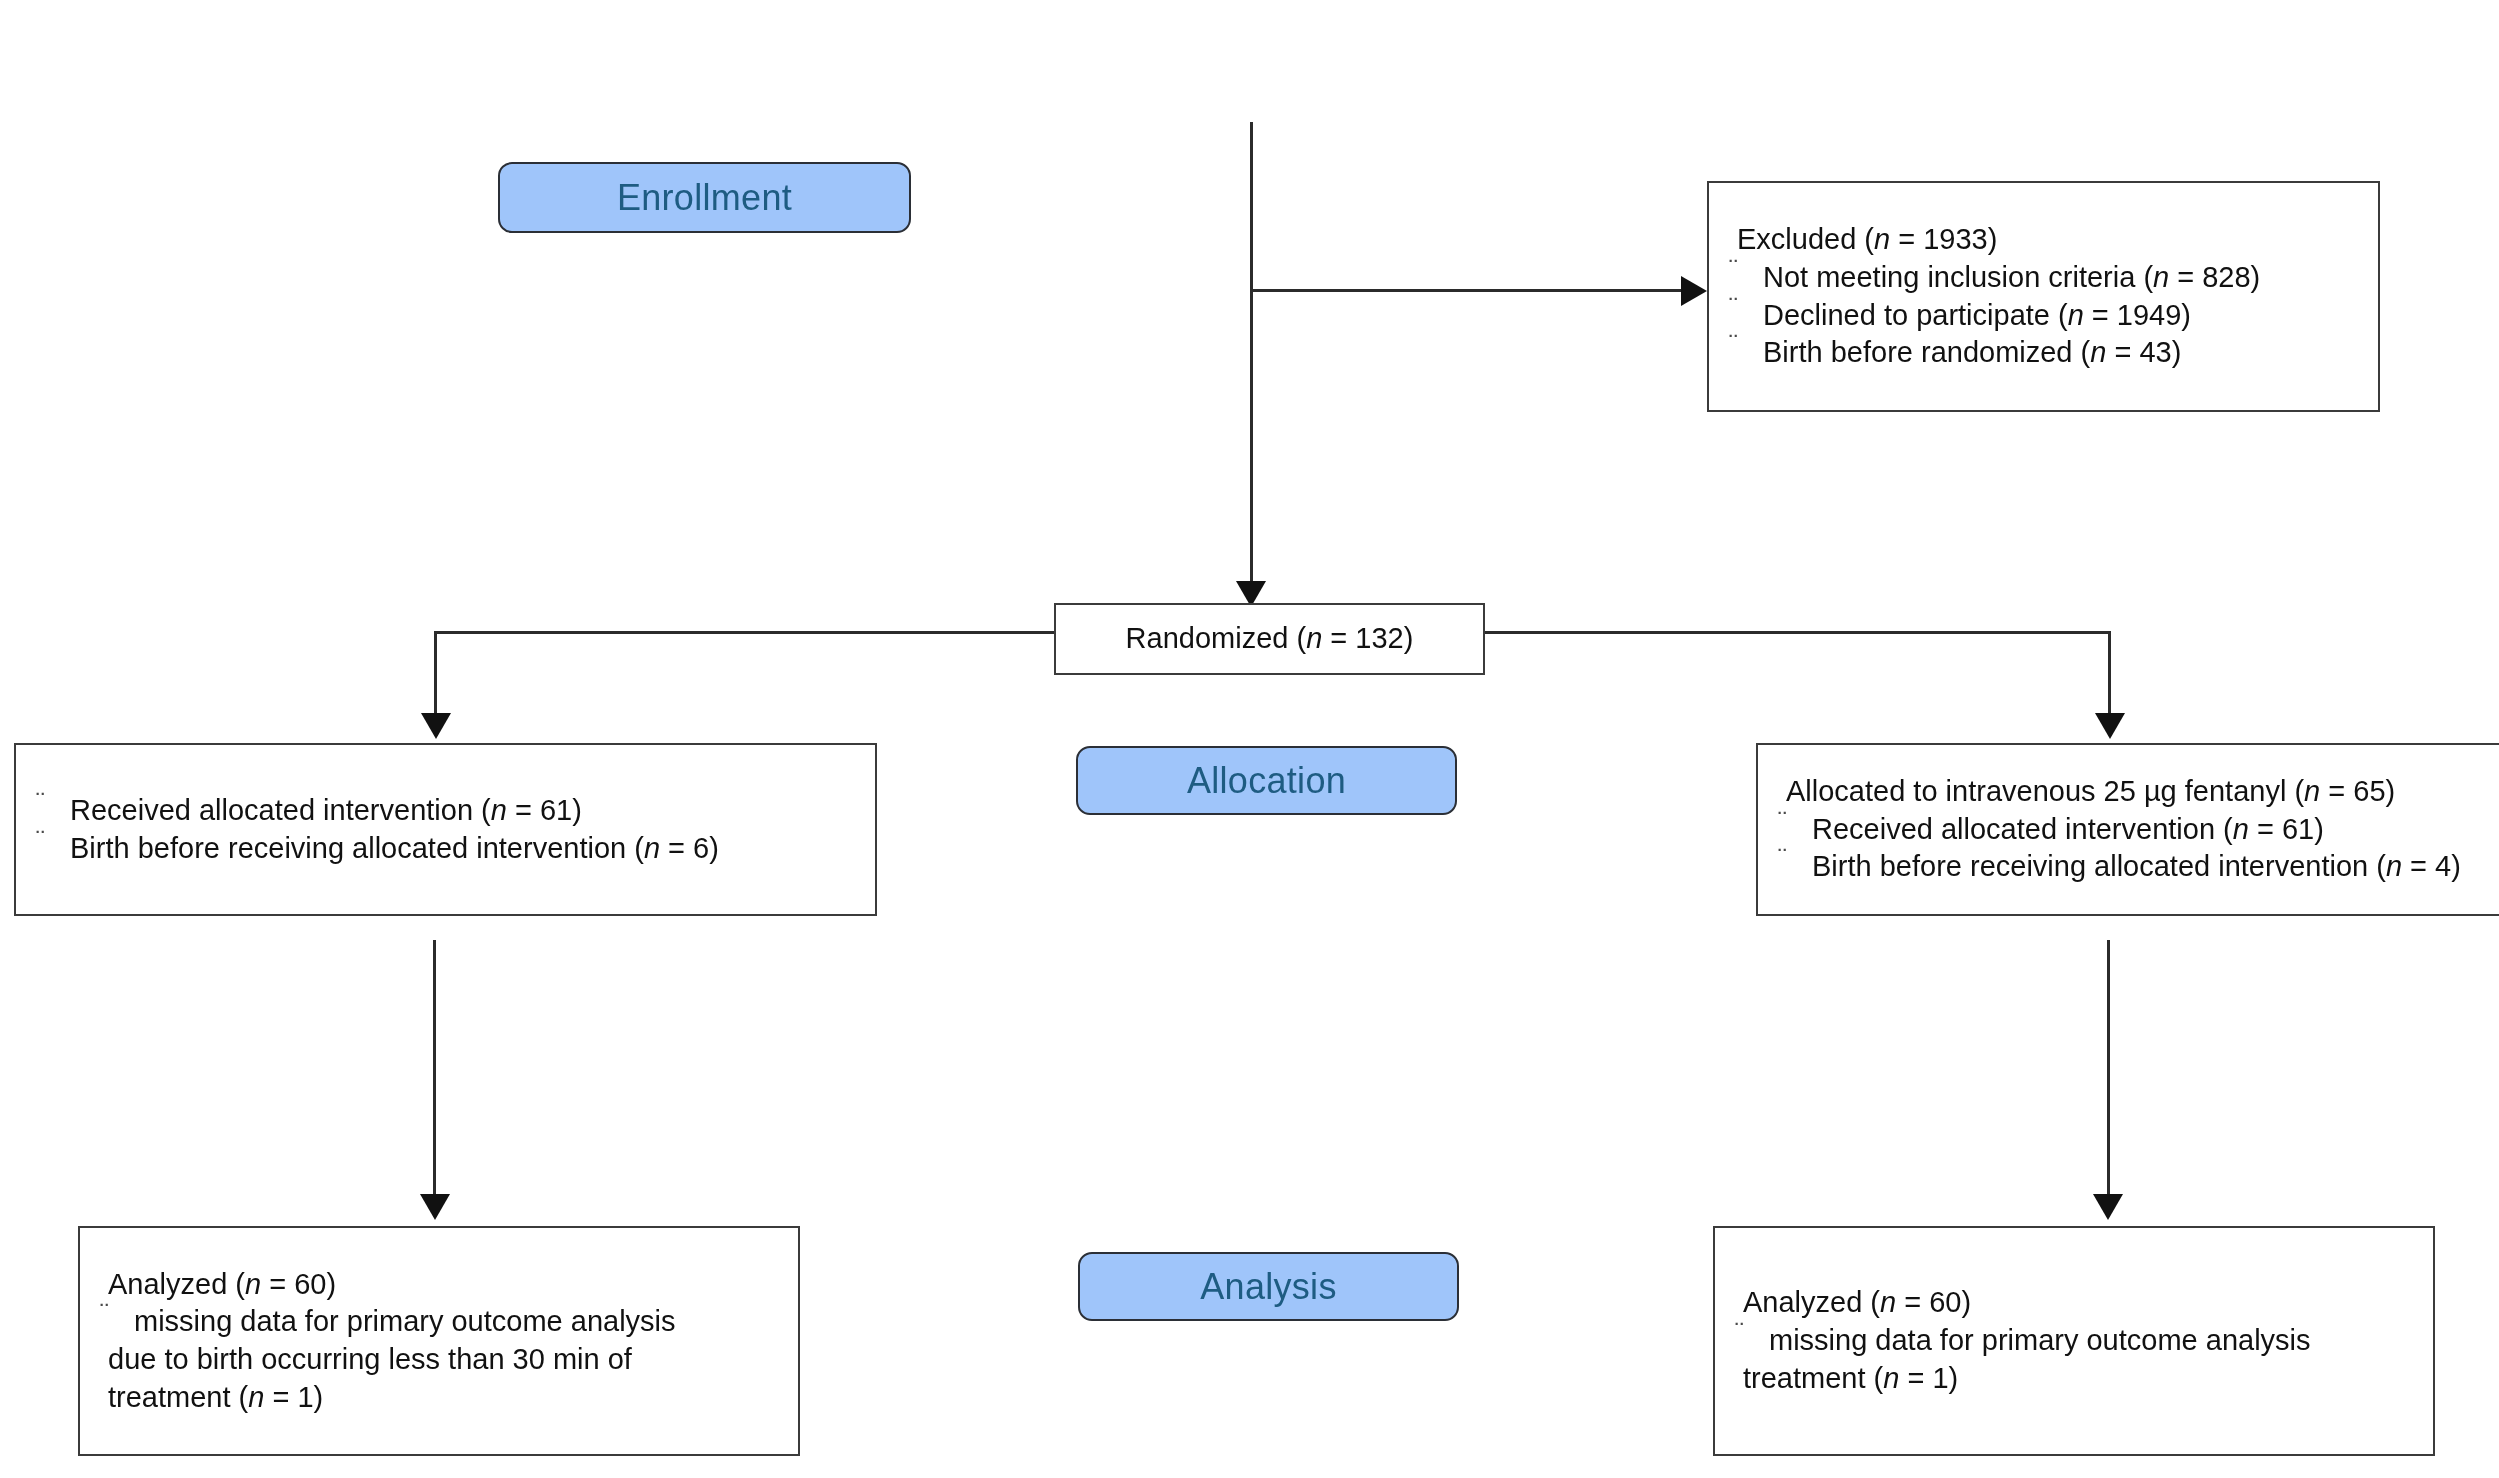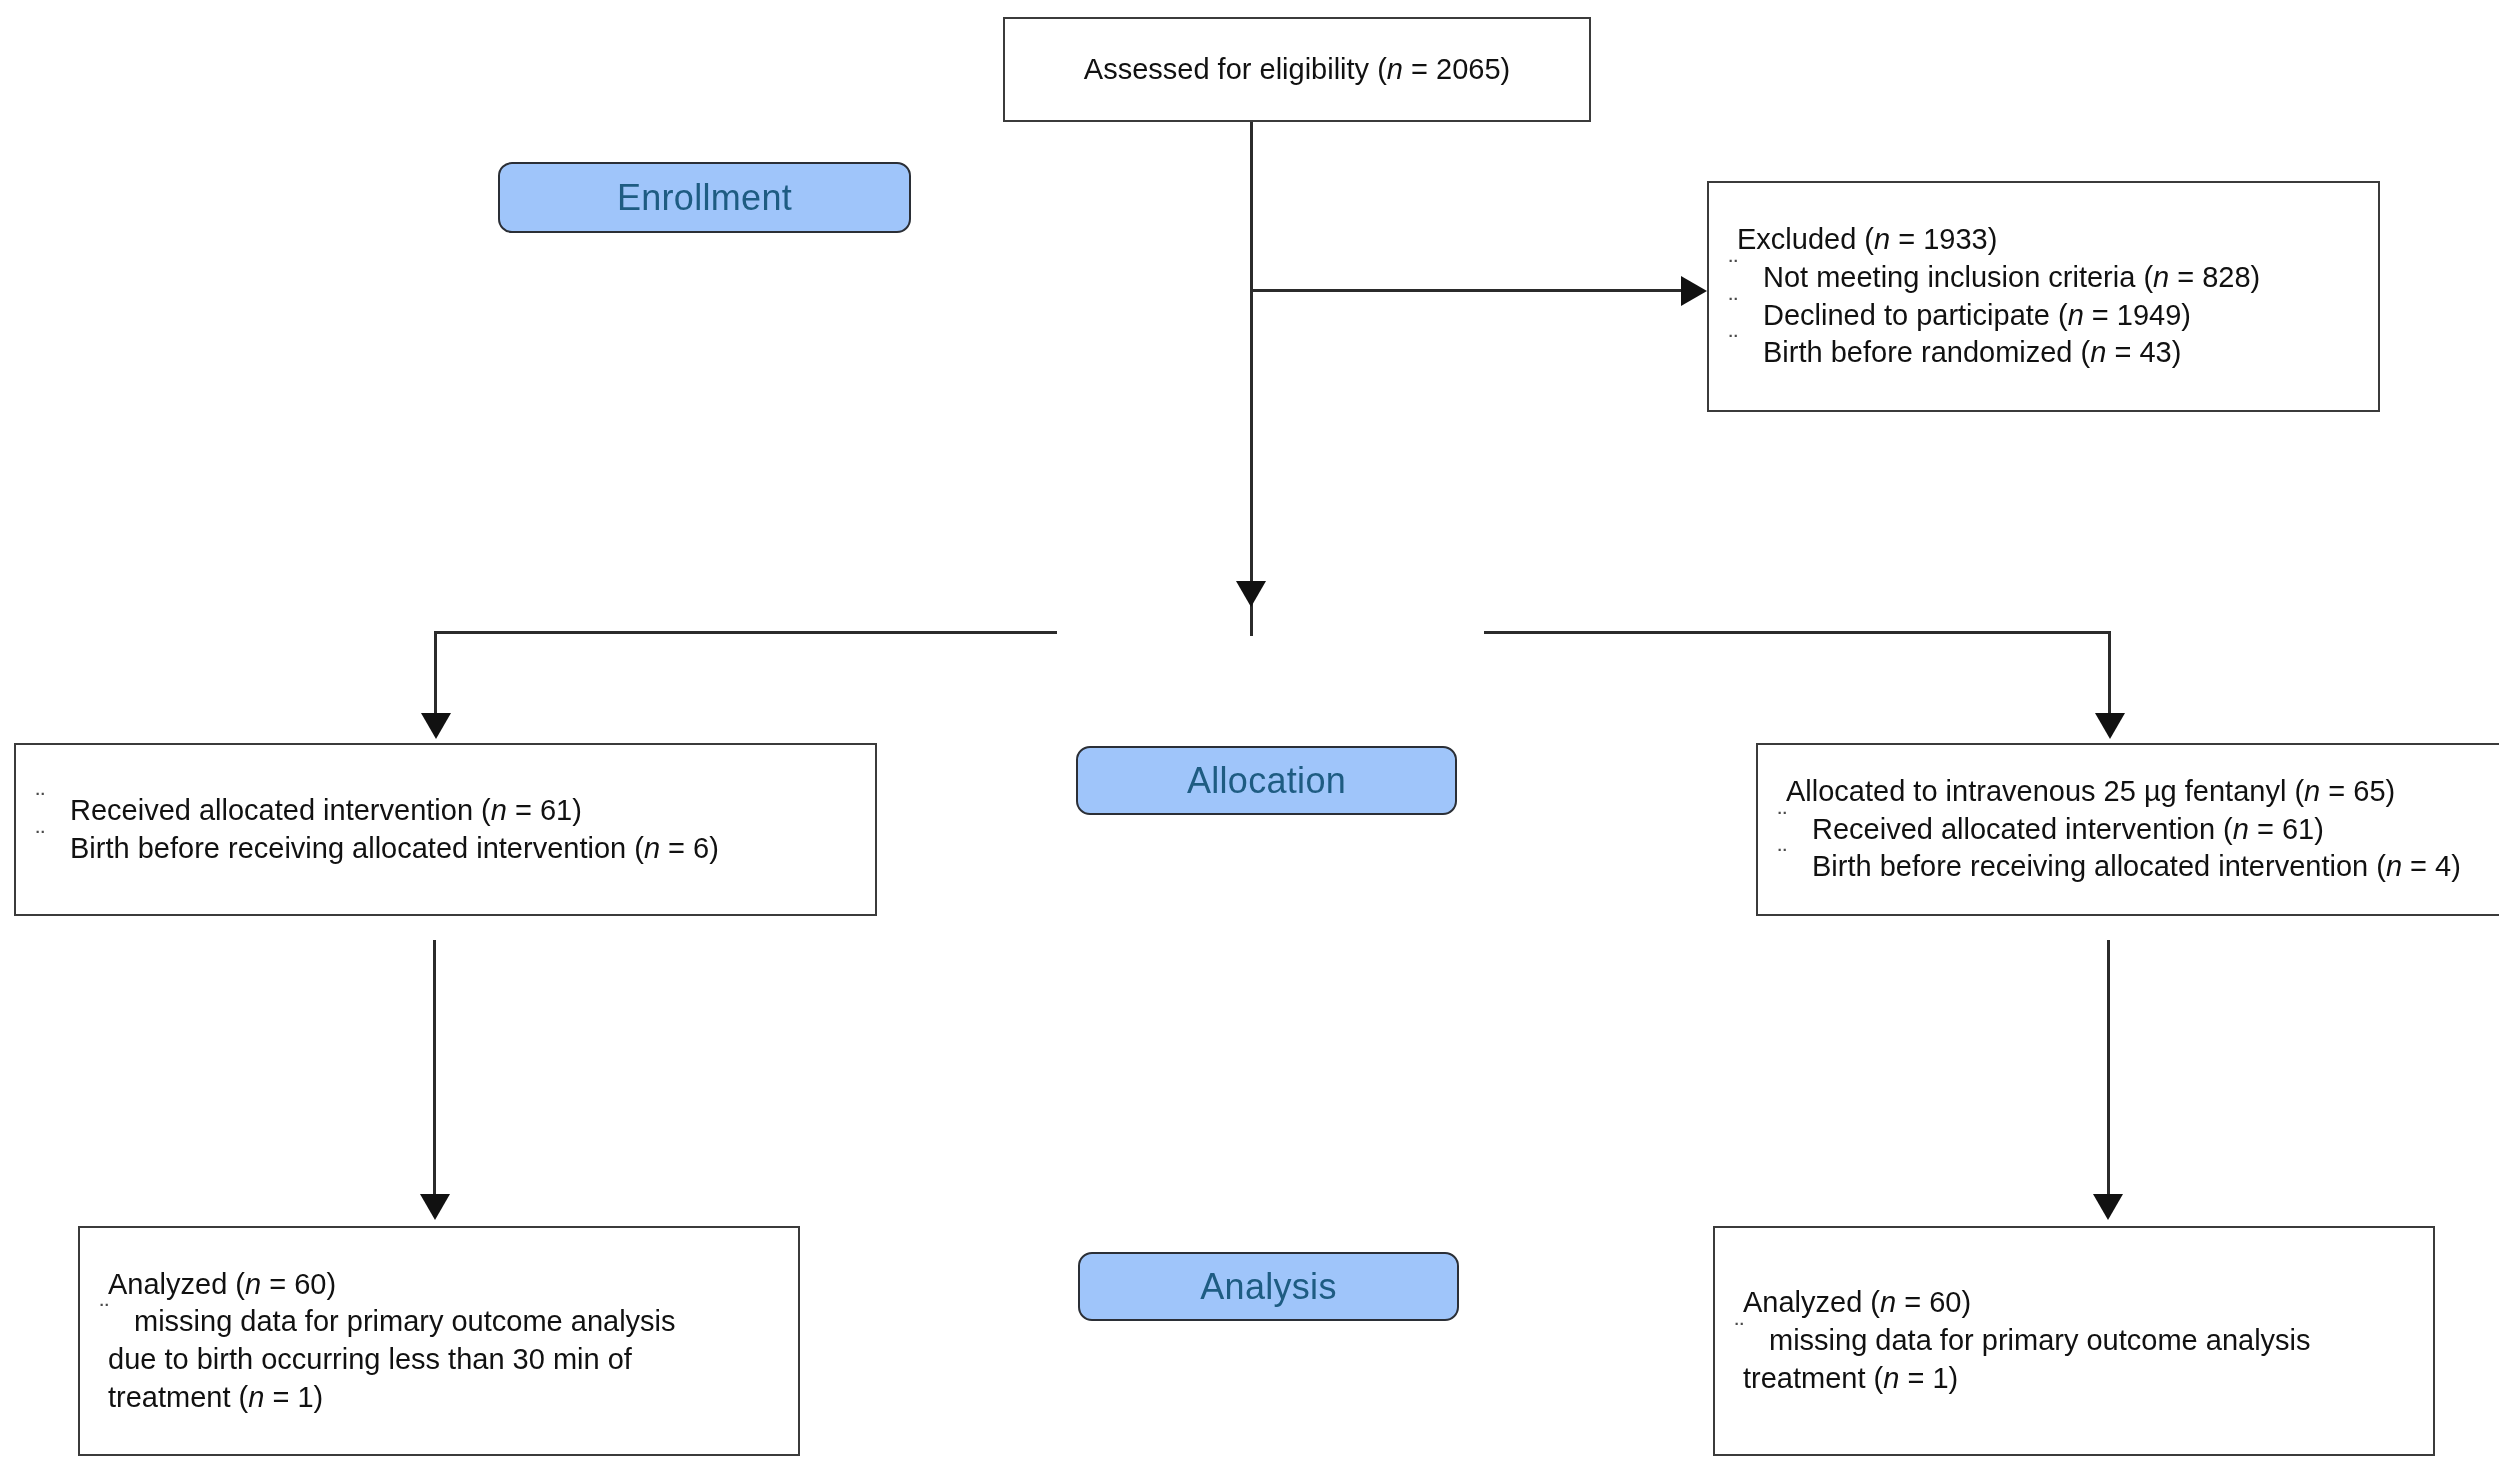--- a/index.html
+++ b/index.html
@@ -111,41 +111,41 @@
   <div class="hline" style="left:1484px; top:631px; width:627px;"></div>
   <div class="vline" style="left:2108px; top:631px; height:86px;"></div>
   <div class="arrow-down" style="left:2095px; top:713px;"></div>
 
   <div class="vline" style="left:433px; top:940px; height:257px;"></div>
   <div class="arrow-down" style="left:420px; top:1194px;"></div>
 
   <div class="vline" style="left:2107px; top:940px; height:257px;"></div>
   <div class="arrow-down" style="left:2093px; top:1194px;"></div>
 
-  <div class="node centered" style="left:1003px; top:17px; width:588px; height:105px;">
-    <div class="line">
-      <span>Assessed for eligibility (</span><span class="it">n</span><span> = 2065)</span>
-    </div>
-  </div>
 
   <div class="node" style="left:1707px; top:181px; width:673px; height:231px;">
     <div class="line">
       <span>Excluded (</span><span class="it">n</span><span> = 1933)</span>
     </div>
     <div class="line bullet-line">
       <span class="bullet">¨</span><span>Not meeting inclusion criteria (</span><span class="it">n</span><span> = 828)</span>
     </div>
     <div class="line bullet-line">
       <span class="bullet">¨</span><span>Declined to participate (</span><span class="it">n</span><span> = 1949)</span>
     </div>
     <div class="line bullet-line">
       <span class="bullet">¨</span><span>Birth before randomized (</span><span class="it">n</span><span> = 43)</span>
     </div>
   </div>
 
+  <div class="node centered" style="left:1054px; top:603px; width:431px; height:72px;">
+    <div class="line">
+      <span>Randomized (</span><span class="it">n</span><span> = 132)</span>
+    </div>
+  </div>
 
   <div class="node" style="left:14px; top:743px; width:863px; height:173px;">
     <div class="line bullet-line">
       <span class="bullet">¨</span><span>Received allocated intervention (</span><span class="it">n</span><span> = 61)</span>
     </div>
     <div class="line bullet-line">
       <span class="bullet">¨</span><span>Birth before receiving allocated intervention (</span><span class="it">n</span><span> = 6)</span>
     </div>
   </div>
 

